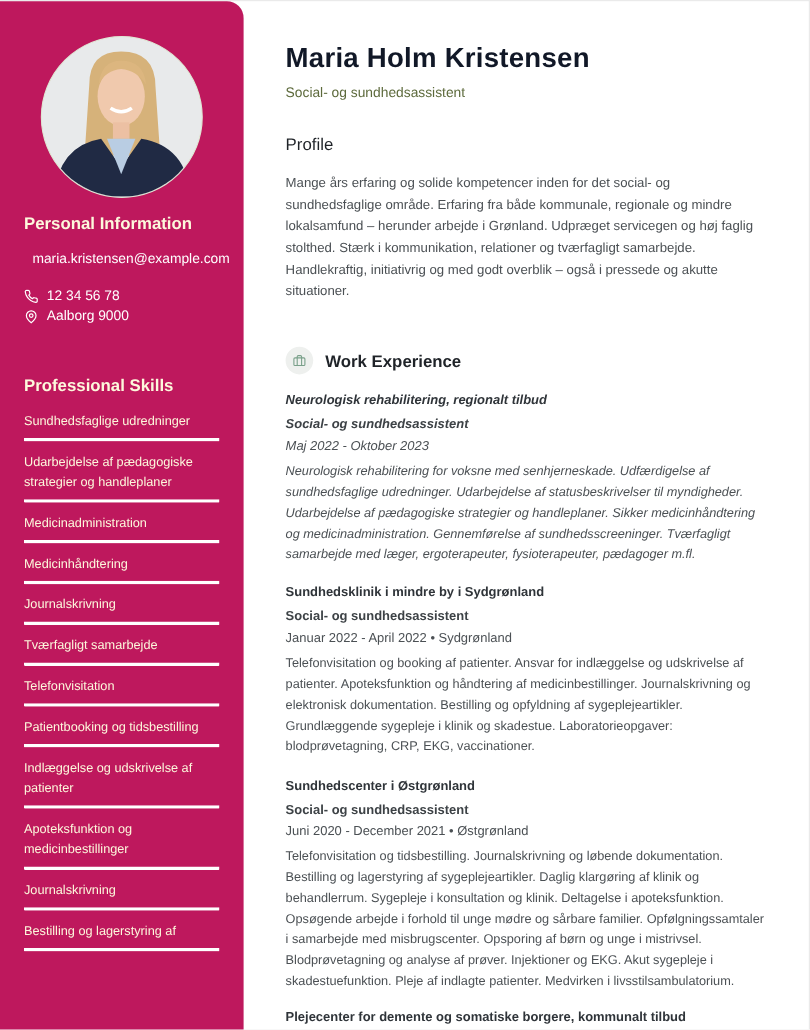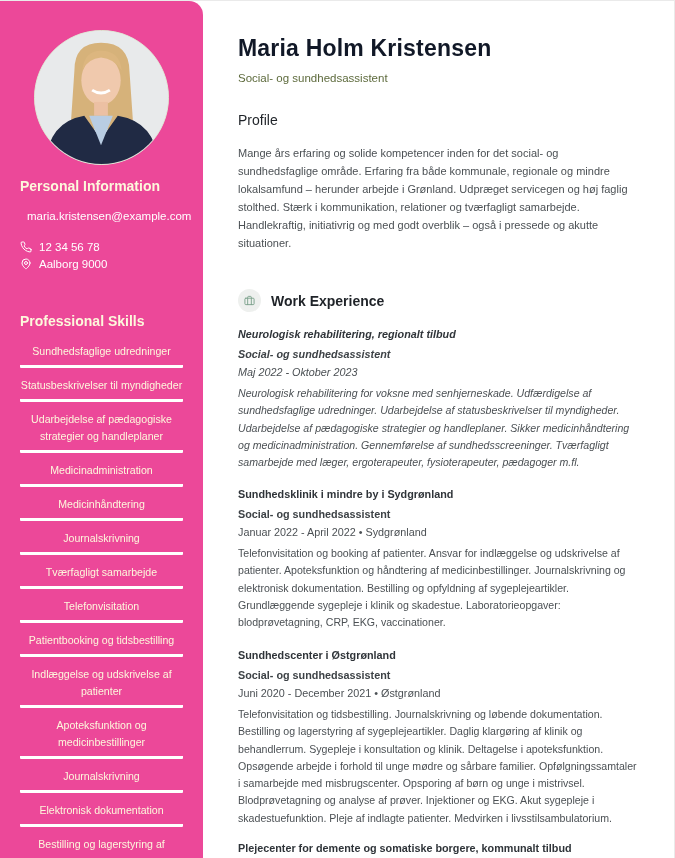--- a/index.html
+++ b/index.html
@@ -1,37 +1,37 @@
 <!DOCTYPE html>
 <html><head>
 <meta charset="utf-8">
 <style>
   * { box-sizing: border-box; margin: 0; padding: 0; }
   html, body { width: 675px; height: 858px; overflow: hidden; background: #f3f3f3; }
   body { font-family: "Liberation Sans", "DejaVu Sans", sans-serif; position: relative; }
 
   .page { position: absolute; left: 0; top: 0; width: 675px; height: 858px; background: #ffffff; border-top: 1px solid #eaeaea; border-right: 1px solid #eaeaea; }
 
-  .sidebar { position: absolute; left: 0; top: 0; width: 203px; height: 858px; background: #ec4899; border-top-right-radius: 14px; color: #ffffff; }
+  .sidebar { position: absolute; left: 0; top: 0; width: 203px; height: 858px; background: #be185d; border-top-right-radius: 14px; color: #ffffff; }
 
   .avatar { position: absolute; left: 34px; top: 29px; width: 135px; height: 135px; border-radius: 50%; background: #e9ebec; overflow: hidden; border: 1px solid #dfe6d3; }
   .avatar svg { width: 100%; height: 100%; display: block; }
 
   .side-h { position: absolute; left: 20px; font-weight: bold; font-size: 14px; color: #fdf8dc; letter-spacing: 0px; }
   .side-h.personal { top: 177px; }
   .side-h.skills { top: 312px; }
 
   .contact { position: absolute; left: 20px; font-size: 11.5px; color: #ffffff; display: flex; align-items: center; }
   .contact .ic { width: 12px; height: 12px; margin-right: 7px; display: inline-block; }
   .contact.email { top: 209px; left: 27px; }
   .contact.phone { top: 240px; }
   .contact.loc { top: 257px; }
 
   .skills-list { position: absolute; left: 20px; top: 341px; width: 163px; }
-  .skill { font-size: 10.6px; color: #fdf8dc; line-height: 17px; padding: 1px 0 5px 0; border-bottom: 3px solid #ffffff; border-radius: 1px; margin-bottom: 8px; text-align: center; }
+  .skill { font-size: 10.6px; color: #fdf8dc; line-height: 17px; padding: 1px 0 5px 0; border-bottom: 3px solid #ffffff; border-radius: 1px; margin-bottom: 8px; }
 
   .main { position: absolute; left: 238px; top: 0; width: 420px; }
   .name { position: absolute; left: 0; top: 34px; font-size: 23px; font-weight: bold; color: #111827; white-space: nowrap; letter-spacing: 0.2px; }
   .title { position: absolute; left: 0; top: 71px; font-size: 11.5px; color: #5d6a3c; }
   .sec-profile { position: absolute; left: 0; top: 111px; font-size: 14px; font-weight: normal; color: #1f2328; }
   .profile-text { position: absolute; left: 0; top: 143px; width: 395px; font-size: 11px; line-height: 18px; color: #4b5054; }
 
   .we-head { position: absolute; left: 0; top: 288px; display: flex; align-items: center; }
   .we-icon { width: 23px; height: 23px; border-radius: 50%; background: #eef0ee; display: flex; align-items: center; justify-content: center; margin-right: 10px; }
   .we-title { font-size: 14px; font-weight: bold; color: #1f2328; }
@@ -82,32 +82,30 @@
           <path d="M20 10c0 6-8 12-8 12S4 16 4 10a8 8 0 0 1 16 0z"></path>
           <circle cx="12" cy="10" r="3"></circle>
         </svg>
       <span>Aalborg 9000</span>
     </div>
 
     <div class="side-h skills">Professional Skills</div>
 
     <div class="skills-list">
       <div class="skill">Sundhedsfaglige udredninger</div>
-      <div class="skill">Statusbeskrivelser til myndigheder</div>
       <div class="skill">Udarbejdelse af pædagogiske strategier og handleplaner</div>
       <div class="skill">Medicinadministration</div>
       <div class="skill">Medicinhåndtering</div>
       <div class="skill">Journalskrivning</div>
       <div class="skill">Tværfagligt samarbejde</div>
       <div class="skill">Telefonvisitation</div>
       <div class="skill">Patientbooking og tidsbestilling</div>
       <div class="skill">Indlæggelse og udskrivelse af patienter</div>
       <div class="skill">Apoteksfunktion og medicinbestillinger</div>
       <div class="skill">Journalskrivning</div>
-      <div class="skill">Elektronisk dokumentation</div>
       <div class="skill">Bestilling og lagerstyring af</div>
     </div>
   </aside>
 
   <main class="main">
     <h1 class="name">Maria Holm Kristensen</h1>
     <div class="title">Social- og sundhedsassistent</div>
 
     <h2 class="sec-profile">Profile</h2>
     <p class="profile-text">Mange års erfaring og solide kompetencer inden for det social- og sundhedsfaglige område. Erfaring fra både kommunale, regionale og mindre lokalsamfund – herunder arbejde i Grønland. Udpræget servicegen og høj faglig stolthed. Stærk i kommunikation, relationer og tværfagligt samarbejde. Handlekraftig, initiativrig og med godt overblik – også i pressede og akutte situationer.</p>

